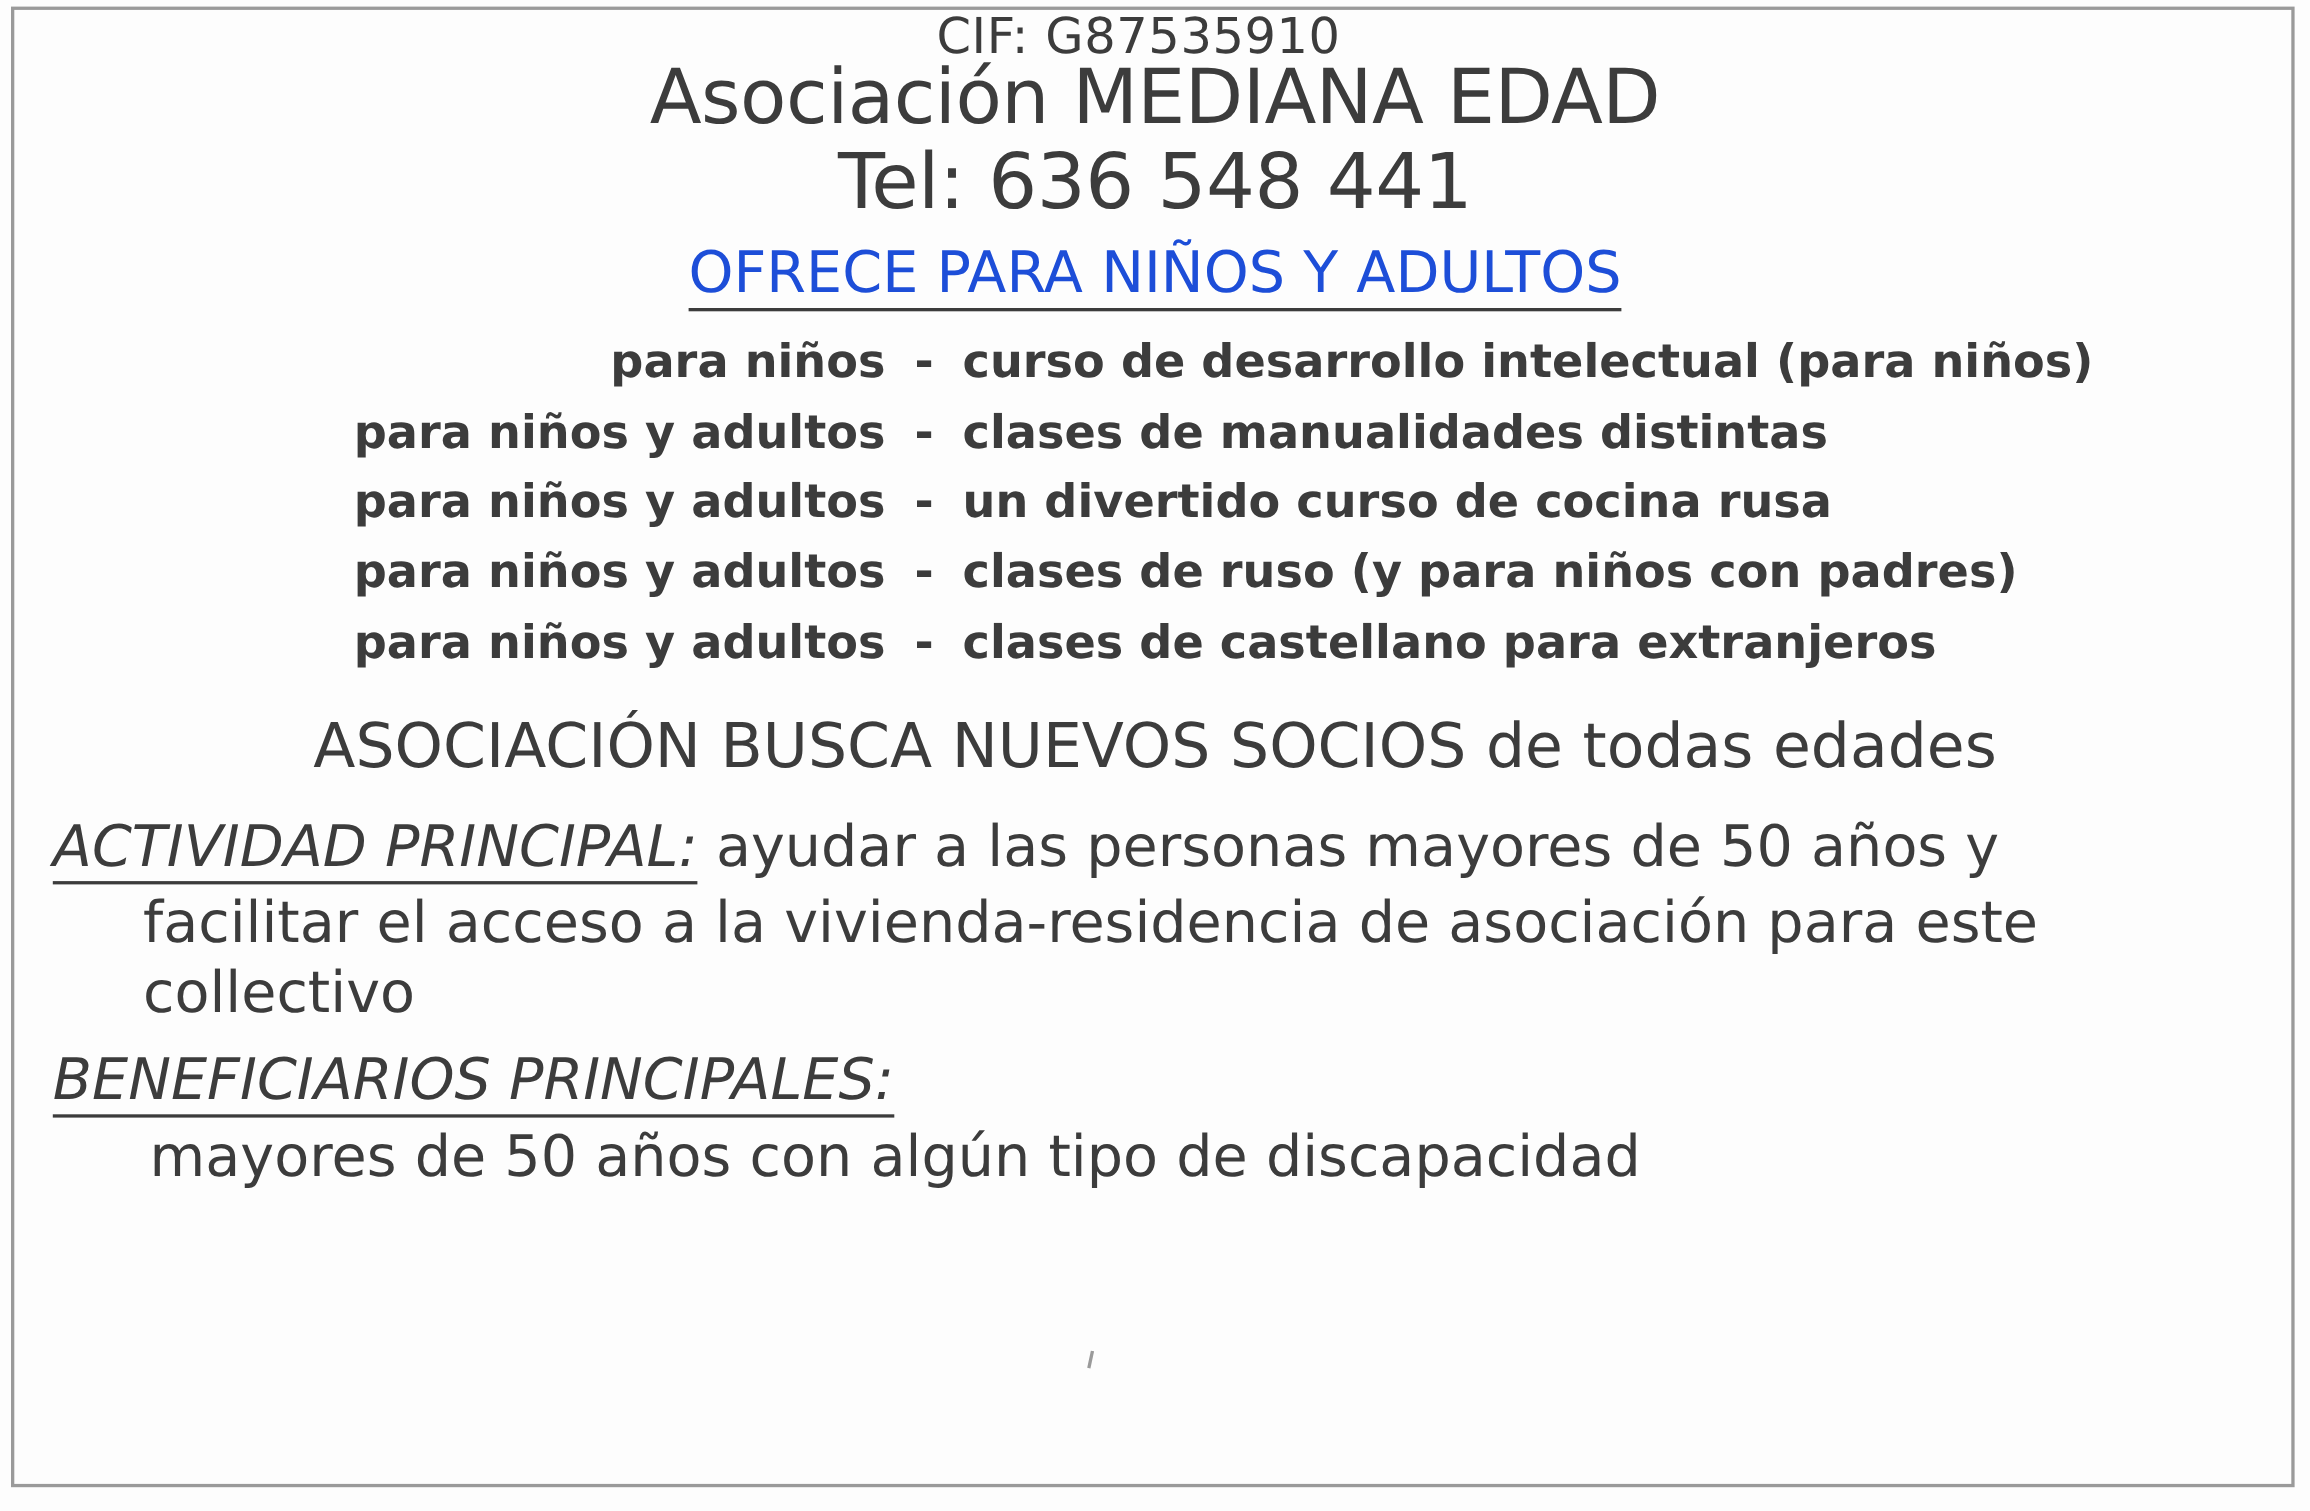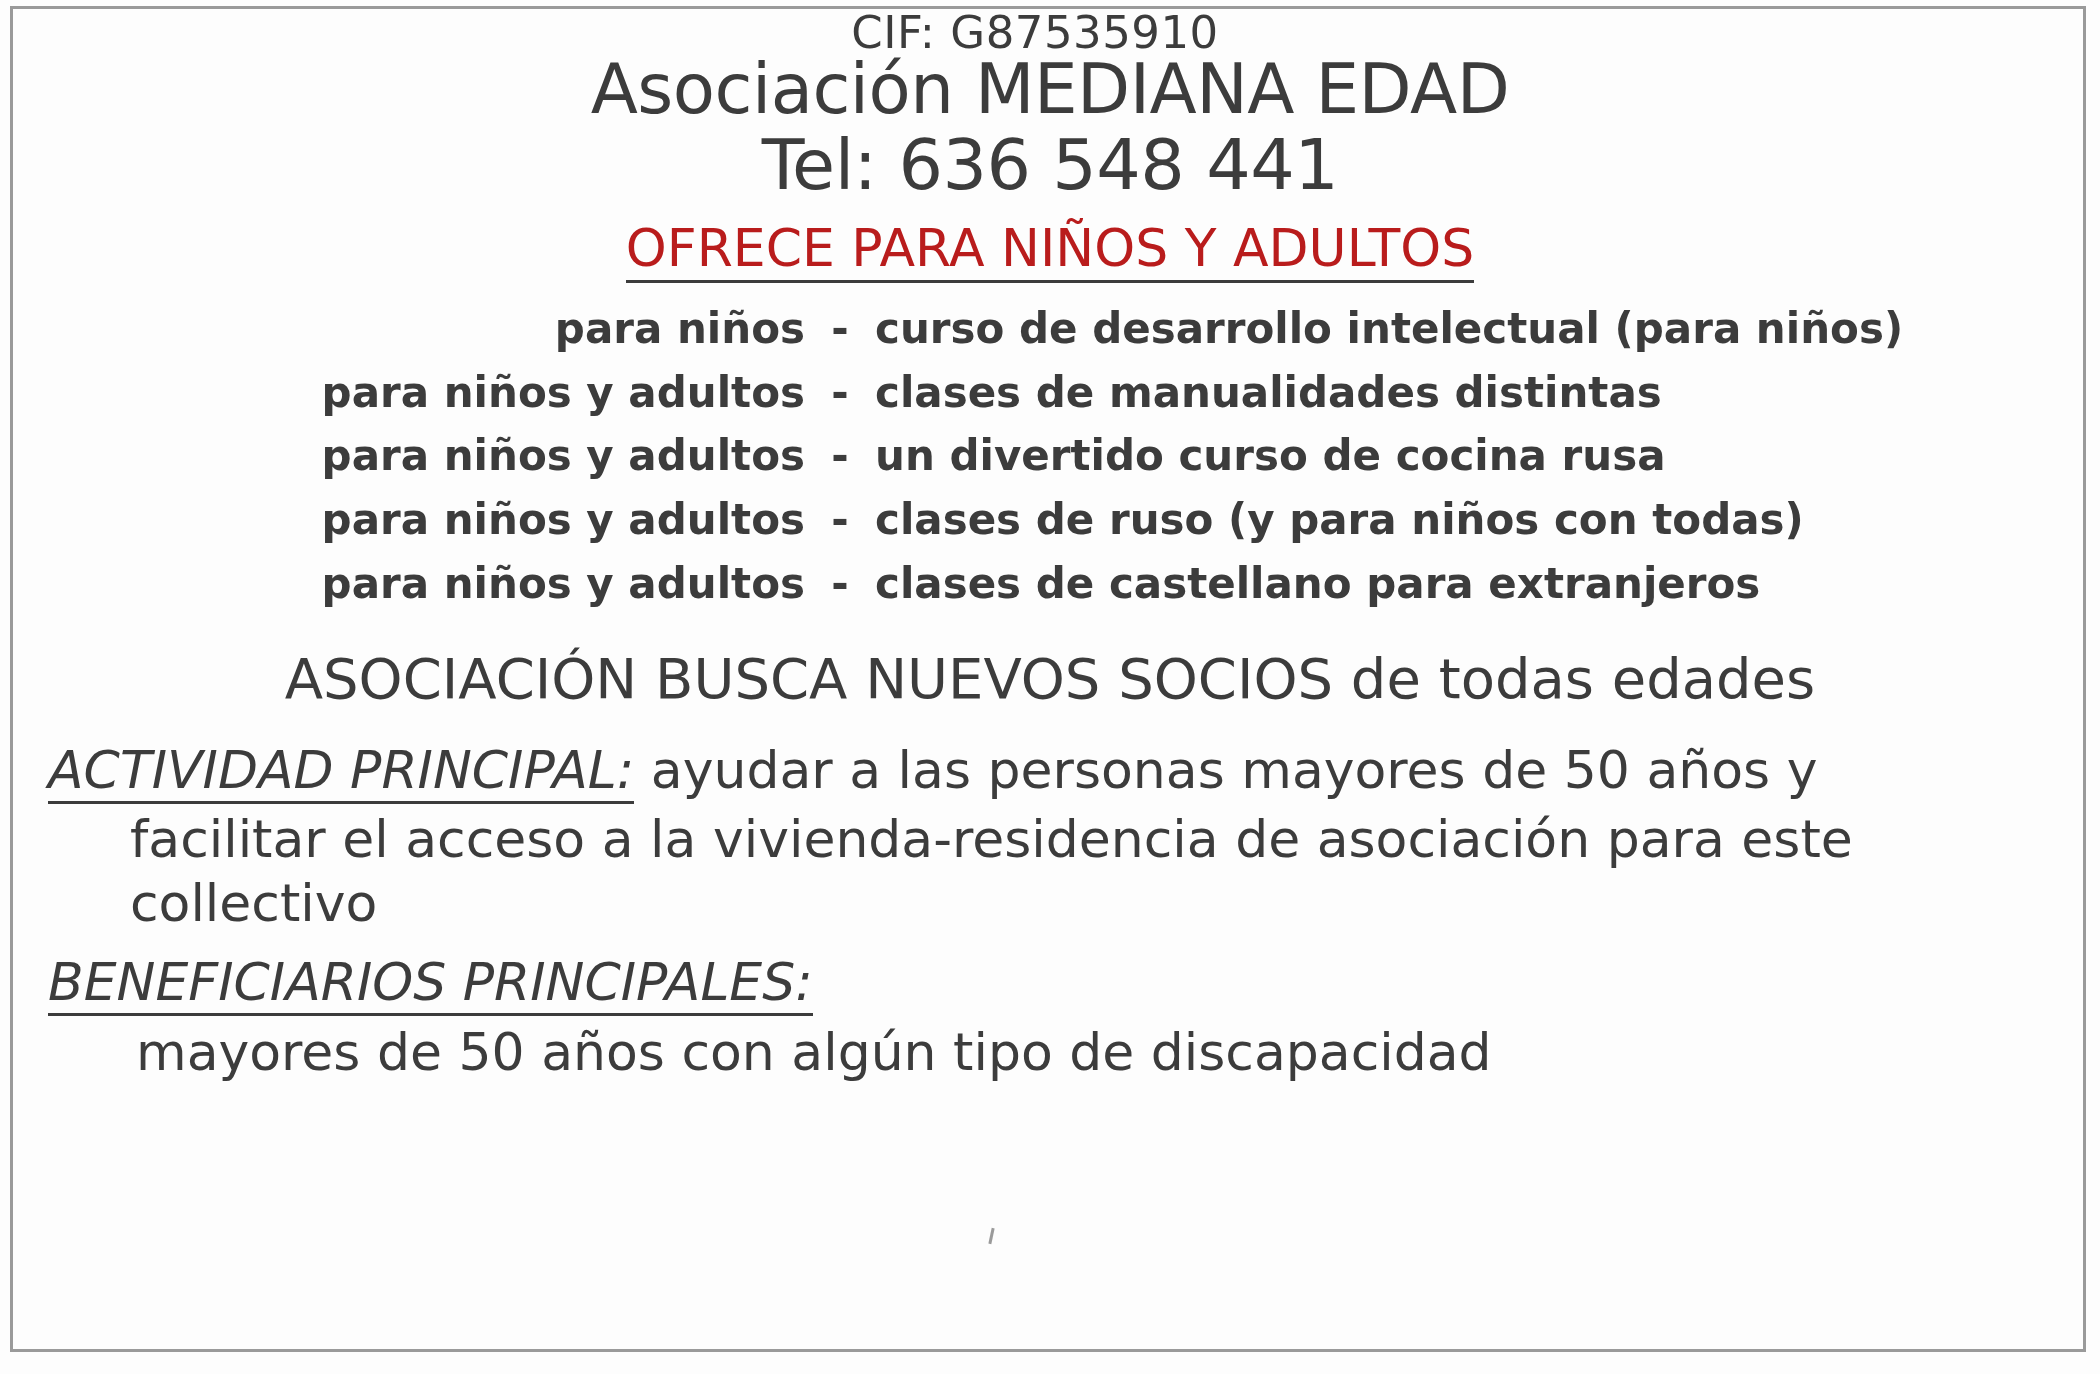--- a/index.html
+++ b/index.html
@@ -64,21 +64,21 @@
     letter-spacing: -0.5px;
     margin-top: 2px;
     white-space: nowrap;
   }
   .offer-head {
     text-align: center;
     margin-top: 16px;
   }
   .offer-head span {
     font-size: 52px;
-    color: #b91c1c;
+    color: #1d4ed8;
     border-bottom: 3px solid #3c3c3c;
     padding-bottom: 2px;
     letter-spacing: 0px;
   }
   .services {
     margin-top: 26px;
     display: flex;
     flex-direction: column;
     gap: 14px;
     font-weight: bold;
@@ -180,21 +180,21 @@
 
     <div class="service-row">
       <div class="svc-aud">para niños y adultos</div>
       <div class="svc-dash">-</div>
       <div class="svc-desc">un divertido curso de cocina rusa</div>
     </div>
 
     <div class="service-row">
       <div class="svc-aud">para niños y adultos</div>
       <div class="svc-dash">-</div>
-      <div class="svc-desc">clases de ruso (y para niños con todas)</div>
+      <div class="svc-desc">clases de ruso (y para niños con padres)</div>
     </div>
 
     <div class="service-row">
       <div class="svc-aud">para niños y adultos</div>
       <div class="svc-dash">-</div>
       <div class="svc-desc">clases de castellano para extranjeros</div>
     </div>
 
   </div>
 

